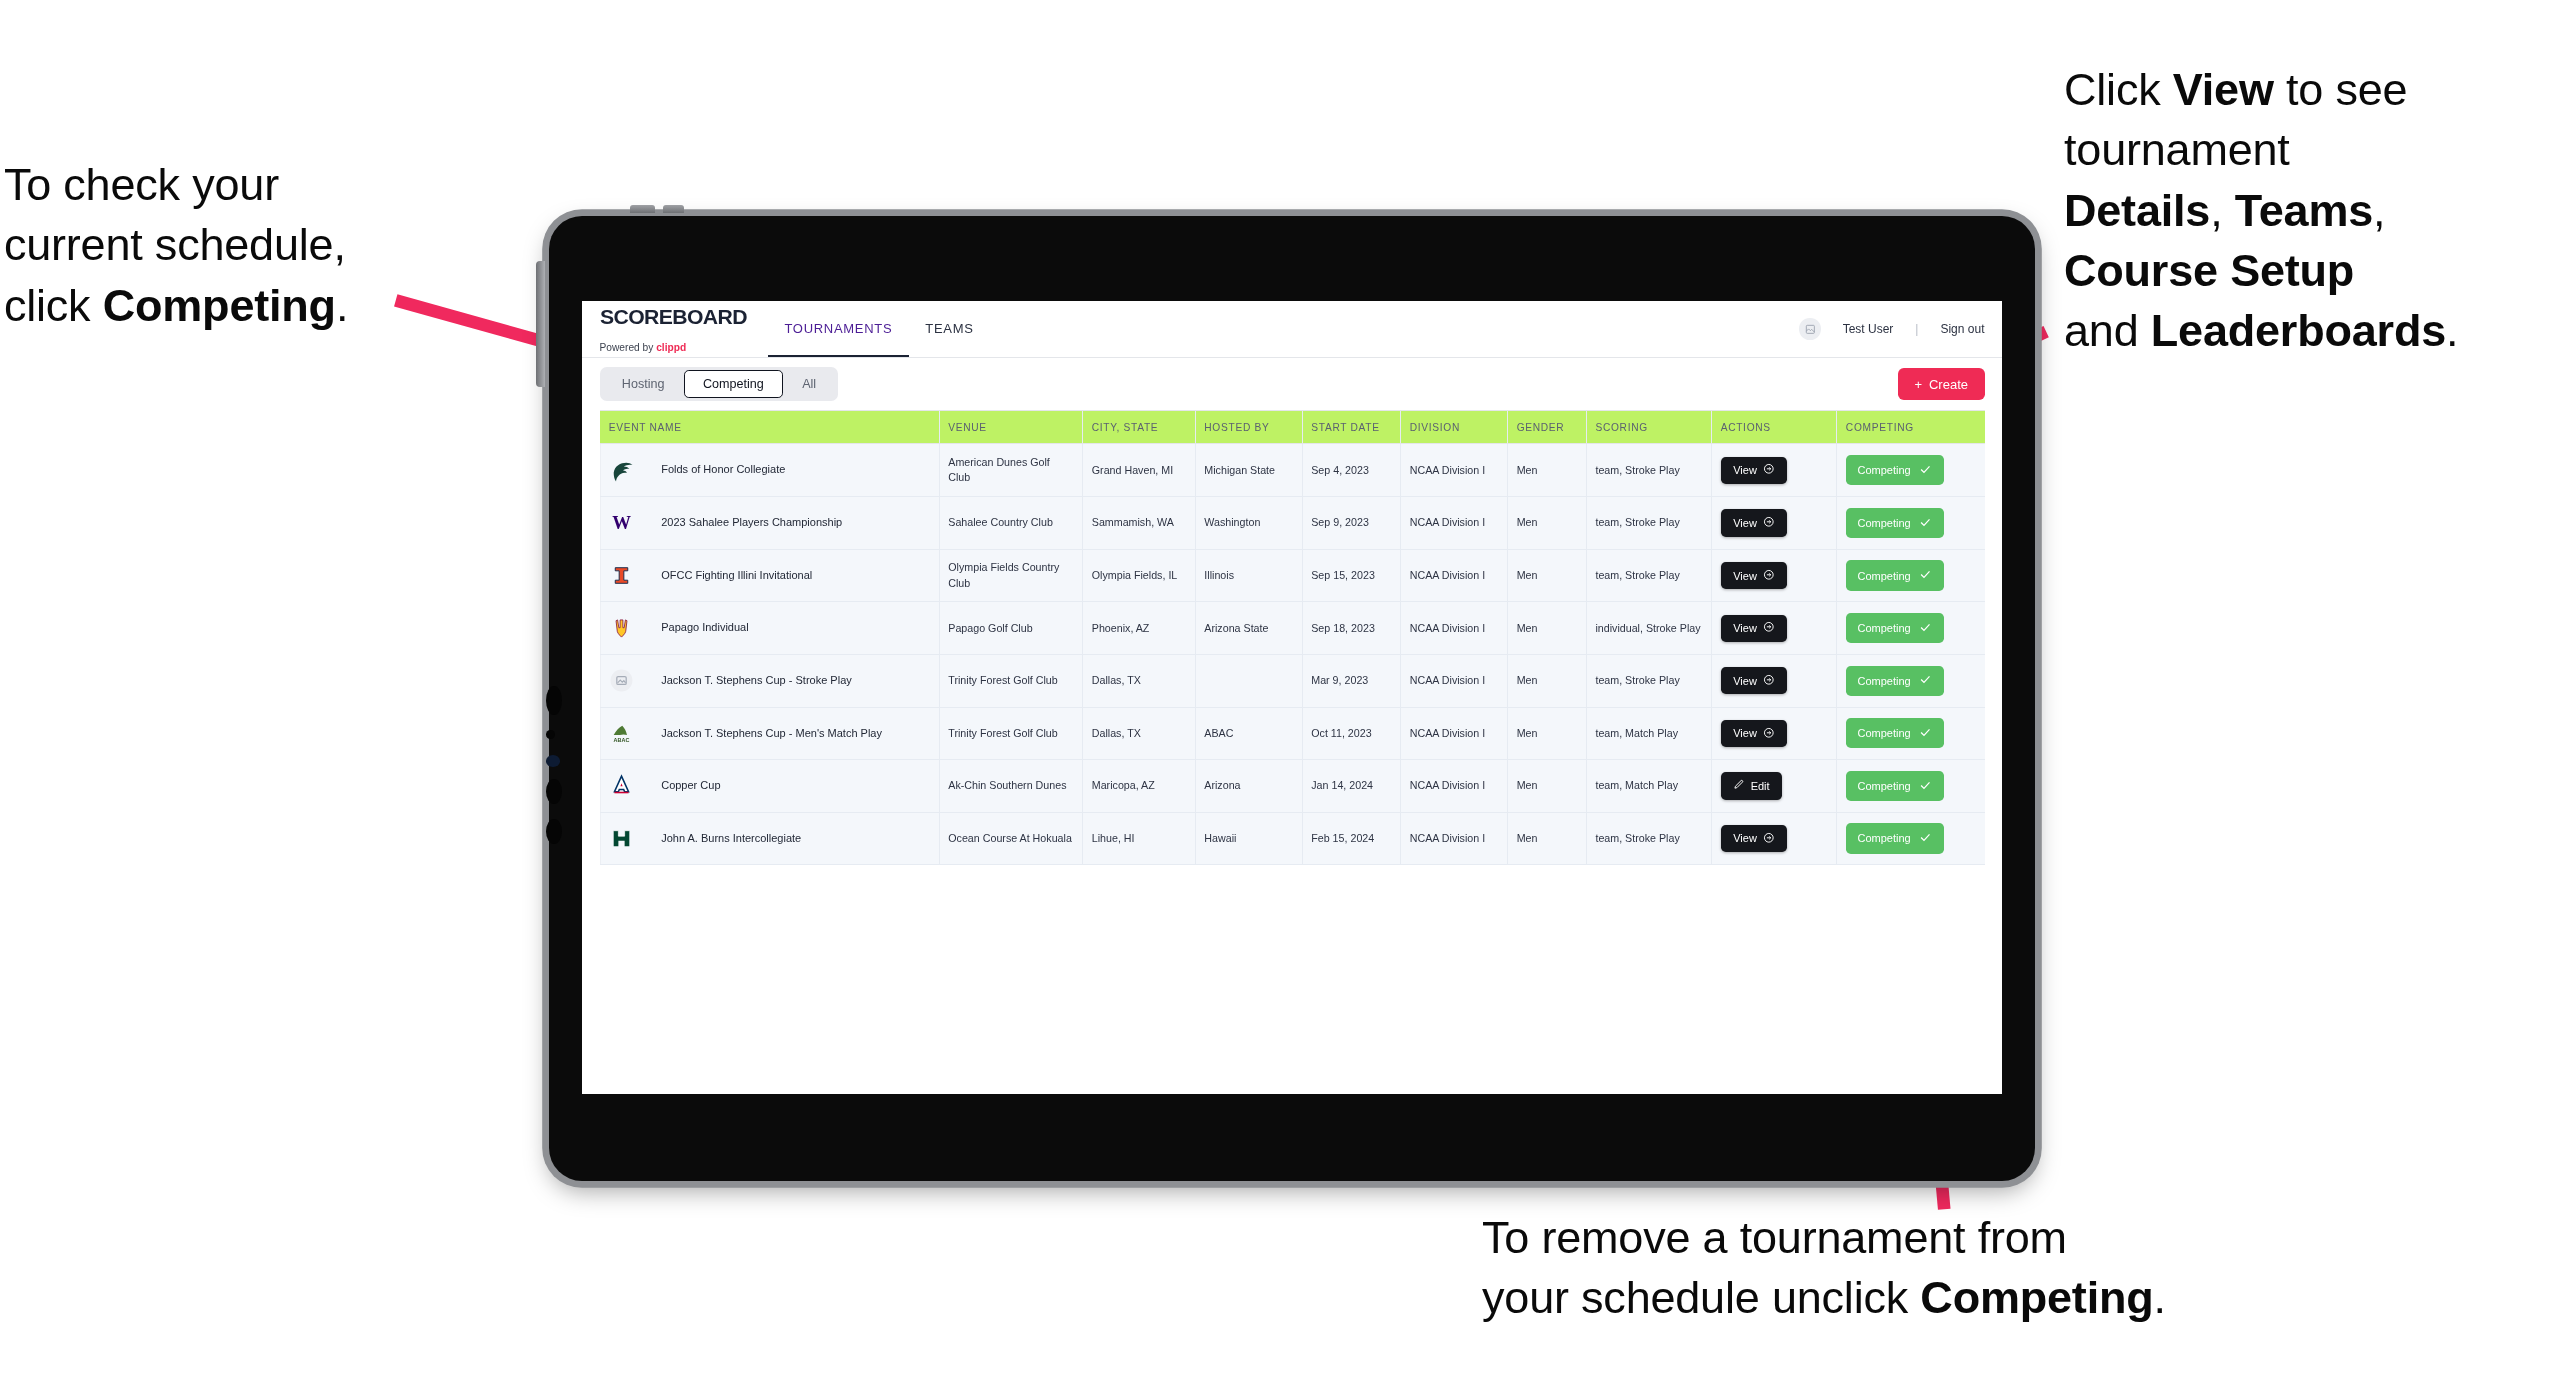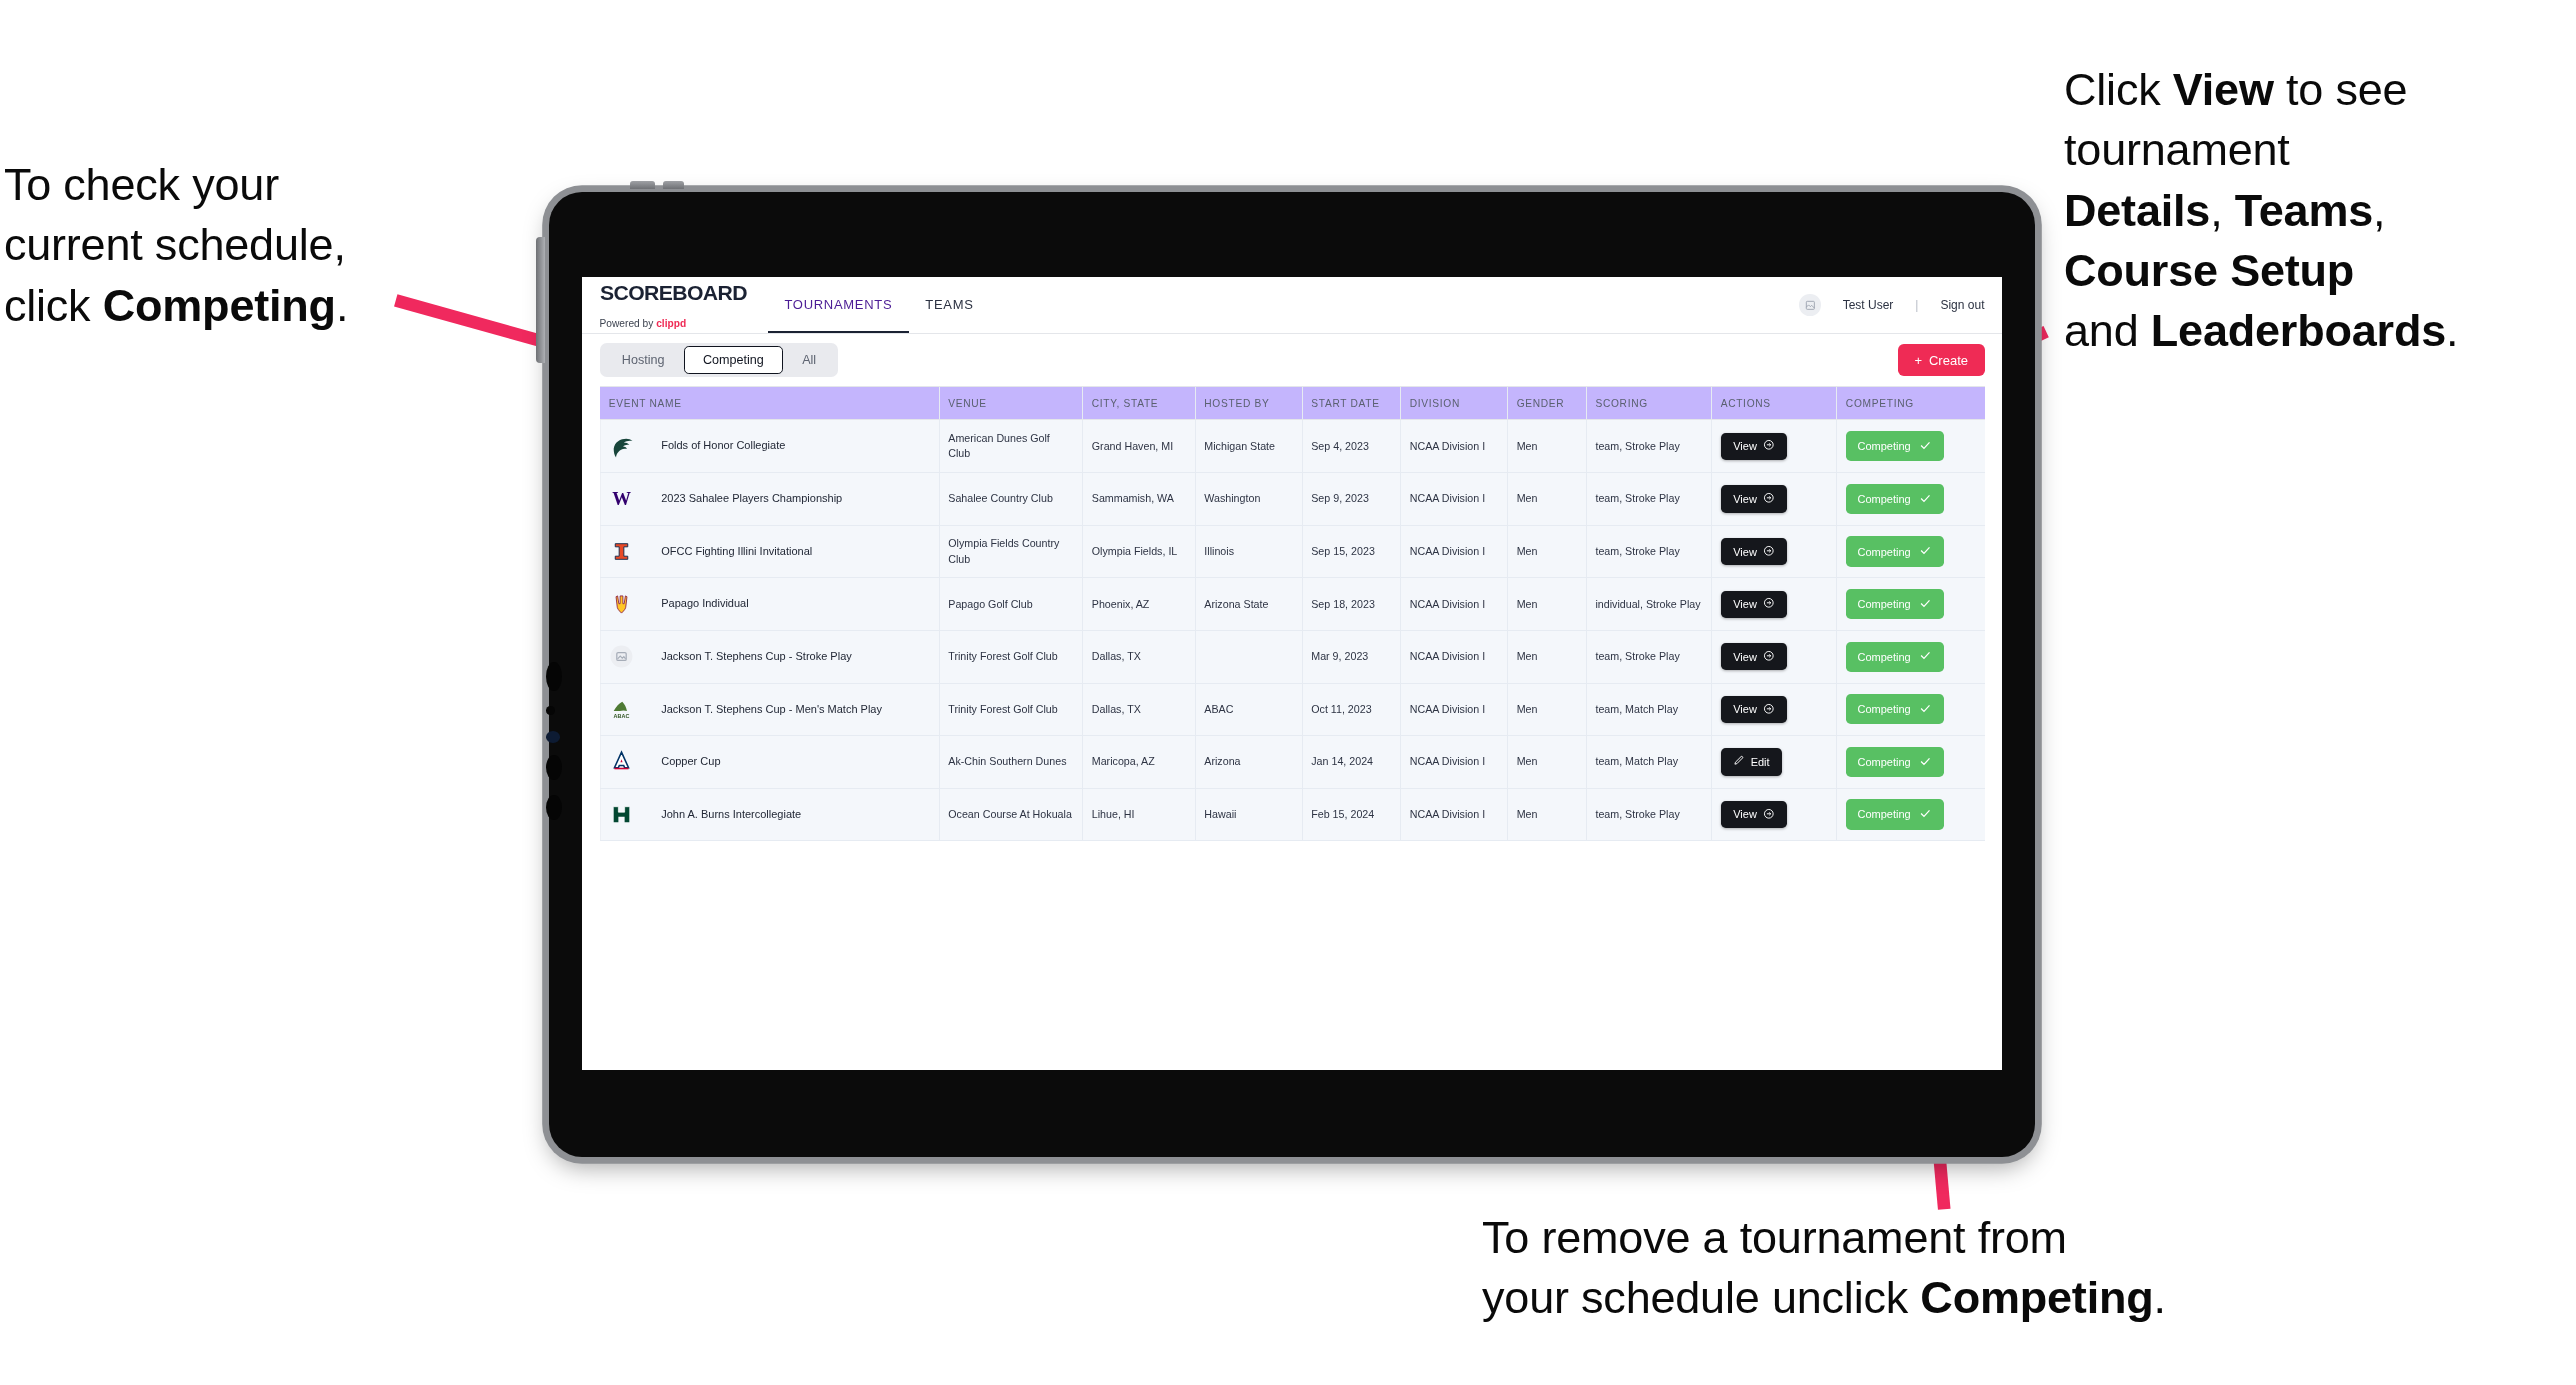--- a/index.html
+++ b/index.html
@@ -24,21 +24,21 @@
   #annot-left{ left:3.9px; top:155px; width:456px; }
   #annot-right{ left:2064px; top:60px; width:524px; }
   #annot-bottom{ left:1482px; top:1208px; width:1067px; }
 
   
   .arrow{position:absolute;pointer-events:none;}
 
   
   #tablet{
     position:absolute;
-    left:549px; top:192px;
+    left:549px; top:216px;
     width:1486px; height:965px;
     background:#0b0b0b;
     border-radius:33px;
     box-shadow:0 0 0 6.8px #8e9094, 0 9.7px 25px rgba(0,0,0,.35);
   }
   #tablet:before{ 
     content:"";position:absolute;left:-12.6px;top:45px;width:8.7px;height:126px;
     background:linear-gradient(90deg,#6e7074,#aeb0b4);border-radius:3.9px 0 0 3.9px;
   }
   .top-btn{position:absolute;top:-10.7px;height:7.8px;background:linear-gradient(180deg,#9fa1a5,#6e7074);border-radius:2.9px 2.9px 0 0;}
@@ -96,21 +96,21 @@
   .btn-create{
     margin-left:auto;background:#ef2b55;color:#fff;border:none;border-radius:5.8px;
     padding:8.7px 16.5px;font-size:13px;display:flex;align-items:center;gap:6.8px;cursor:pointer;
     font-family:"Liberation Sans",sans-serif;
   }
 
   
   #tablewrap{background:#fff;padding:0 17.5px;}
   table{width:100%;border-collapse:collapse;table-layout:fixed;}
   thead th{
-    background:#c4b5fd;border-top:1px solid #e4e6ea;border-bottom:1px solid #e4e6ea;
+    background:#bef264;border-top:1px solid #e4e6ea;border-bottom:1px solid #e4e6ea;
     font-size:10.2px;letter-spacing:0.7px;color:#5a6070;font-weight:400;
     text-align:left;padding:10.7px 8.7px;vertical-align:middle;
   }
   tbody td{
     background:#f4f7fb;border-bottom:1px solid #e6ebf2;
     font-size:10.7px;color:#2e3444;padding:10.7px 8.7px;vertical-align:middle;line-height:1.42;
   }
   tbody tr td:first-child{border-left:1px solid #eceff4;}
   td.cell-div, th.cell-div{border-left:1px solid #e6ebf2;}
   .evt{display:flex;align-items:center;gap:27px;}

